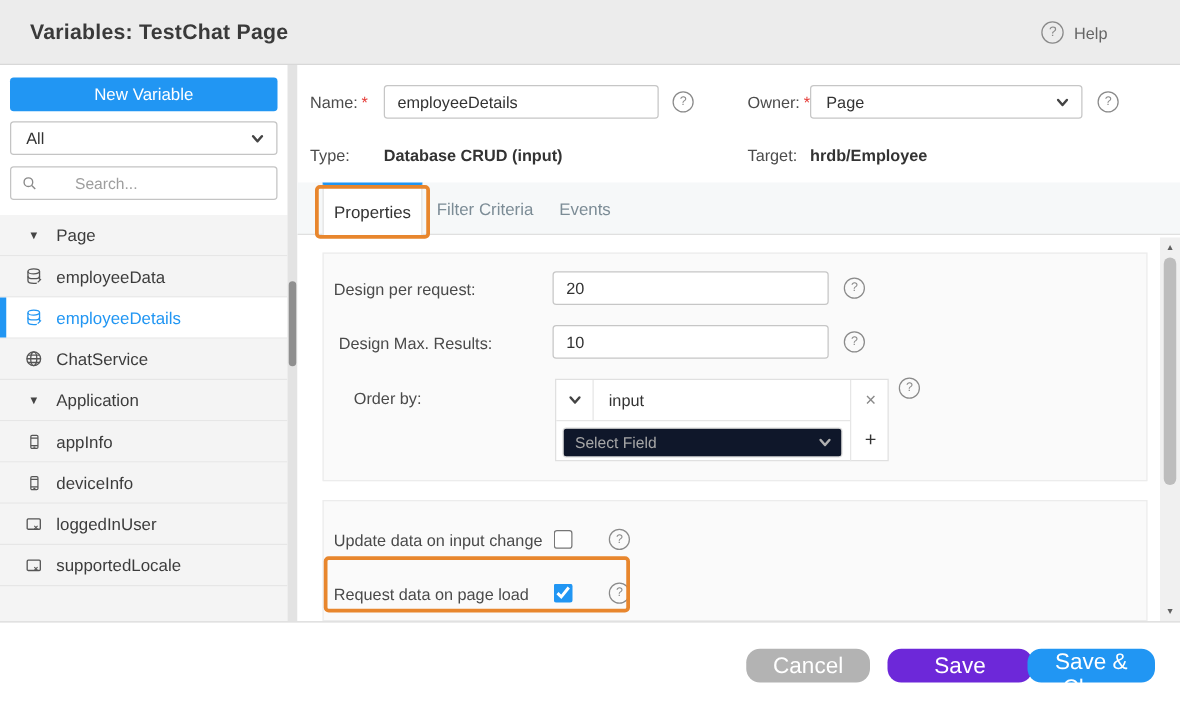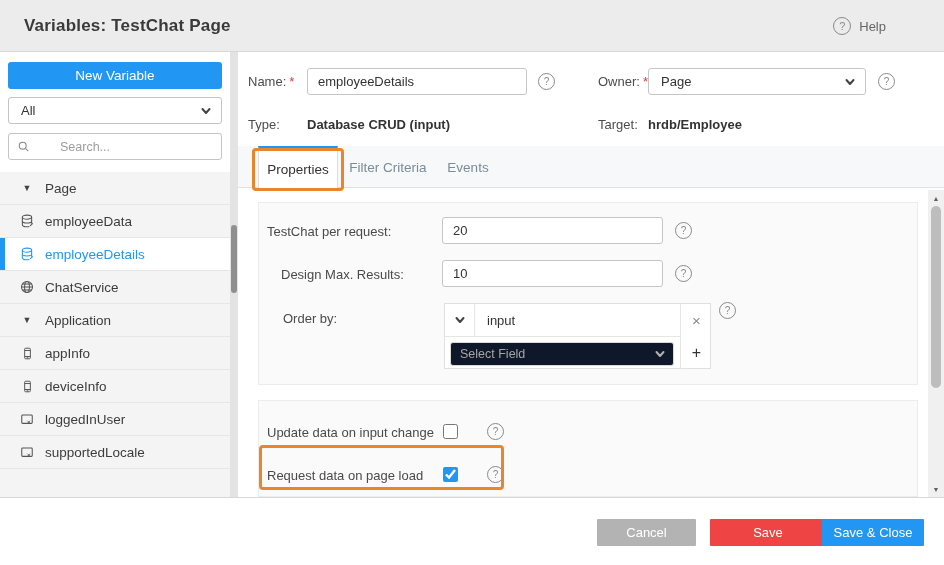--- a/index.html
+++ b/index.html
@@ -70,21 +70,21 @@
   .annot.tab-annot { left:14px; top:2px; width:92px; height:43px; }
 
   
   .card { position:absolute; left:20px; width:660px; background:#fafafa; border:1px solid #ececec; }
   .card1 { top:150px; height:183px; }
   .card2 { top:348px; height:97px; }
   .card .flabel { color:#4a4a4a; }
   .rec-label { position:absolute; left:8px; top:21px; }
   .rec-input { position:absolute; left:183px; top:14px; width:221px; }
   .rec-help { position:absolute; left:416px; top:19px; }
-  .des-label { position:absolute; left:22px; top:64px; }
+  .des-label { position:absolute; left:12px; top:64px; }
   .des-input { position:absolute; left:183px; top:57px; width:221px; }
   .des-help { position:absolute; left:416px; top:62px; }
   .ord-label { position:absolute; left:8px; top:108px;margin-left:16px; }
   .orderby { position:absolute; left:185px; top:100px; width:267px; height:66px; background:#fff; border:1px solid #e0e0e0; }
   .ob-row1 { position:absolute; left:0; top:0; width:235px; height:33px; border-bottom:1px solid #e6e6e6; display:flex; align-items:center; }
   .ob-chev { width:30px; height:33px; border-right:1px solid #e6e6e6; display:flex; align-items:center; justify-content:center; cursor:pointer; }
   .ob-field { padding-left:12px; font-size:13px; color:#333; }
   .ob-actions { position:absolute; left:235px; top:0; width:31px; height:65px; border-left:1px solid #e6e6e6; }
   .ob-x { position:absolute; left:0; top:0; width:31px; height:33px; display:flex; align-items:center; justify-content:center; color:#8a8a8a; font-size:15px; cursor:pointer; }
   .ob-plus { position:absolute; left:0; top:33px; width:31px; height:32px; display:flex; align-items:center; justify-content:center; color:#333; font-size:16px; cursor:pointer; }
@@ -103,23 +103,23 @@
 
   
   .vscroll { position:absolute; left:690px; top:138px; width:16px; height:307px; background:#f0f0f0; }
   .vscroll .arrow { position:absolute; left:0; width:16px; height:12px; display:flex; align-items:center; justify-content:center; font-size:7px; color:#606060; cursor:pointer; }
   .vscroll .arrow.up { top:2px; }
   .vscroll .arrow.down { bottom:2px; }
   .vthumb { position:absolute; left:3px; top:16px; width:10px; height:182px; background:#bdbdbd; border-radius:5px; cursor:pointer; }
 
   
   .footer { position:absolute; left:0; top:497px; width:944px; height:68px; background:#fff; border-top:1px solid #d8d8d8; }
-  .fbtn { position:absolute; top:21px; height:27px; border:none; border-radius:1px; color:#fff; font-size:13px; font-family:inherit; cursor:pointer; }
+  .fbtn { position:absolute; top:21px; height:27px; border:none; border-radius:11px; color:#fff; font-size:18px; font-family:inherit; cursor:pointer; }
   .btn-cancel { left:597px; width:99px; background:#b3b3b3; }
-  .btn-save { left:710px; width:116px; background:#ef4444; }
+  .btn-save { left:710px; width:116px; background:#6d28d9; }
   .btn-saveclose { left:822px; width:102px; background:#2196f3; }
 </style>
 </head>
 <body>
 
 <div class="app">
 
   <div class="header">
     <div class="header-title">Variables: TestChat Page</div>
     <div class="header-help">
@@ -264,21 +264,21 @@
     </div>
 
     <div class="tabbar">
       <div class="tab active">Properties</div>
       <div class="tab t2">Filter Criteria</div>
       <div class="tab t3">Events</div>
       <div class="annot tab-annot"></div>
     </div>
 
     <div class="card card1">
-      <span class="flabel rec-label">TestChat per request:</span>
+      <span class="flabel rec-label">Design per request:</span>
       <input class="text-input rec-input" value="20" style="">
       <span class="qicon small rec-help">?</span>
 
       <span class="flabel des-label">Design Max. Results:</span>
       <input class="text-input des-input" value="10" style="">
       <span class="qicon small des-help">?</span>
 
       <span class="flabel ord-label">Order by:</span>
       <div class="orderby">
         <div class="ob-row1">

